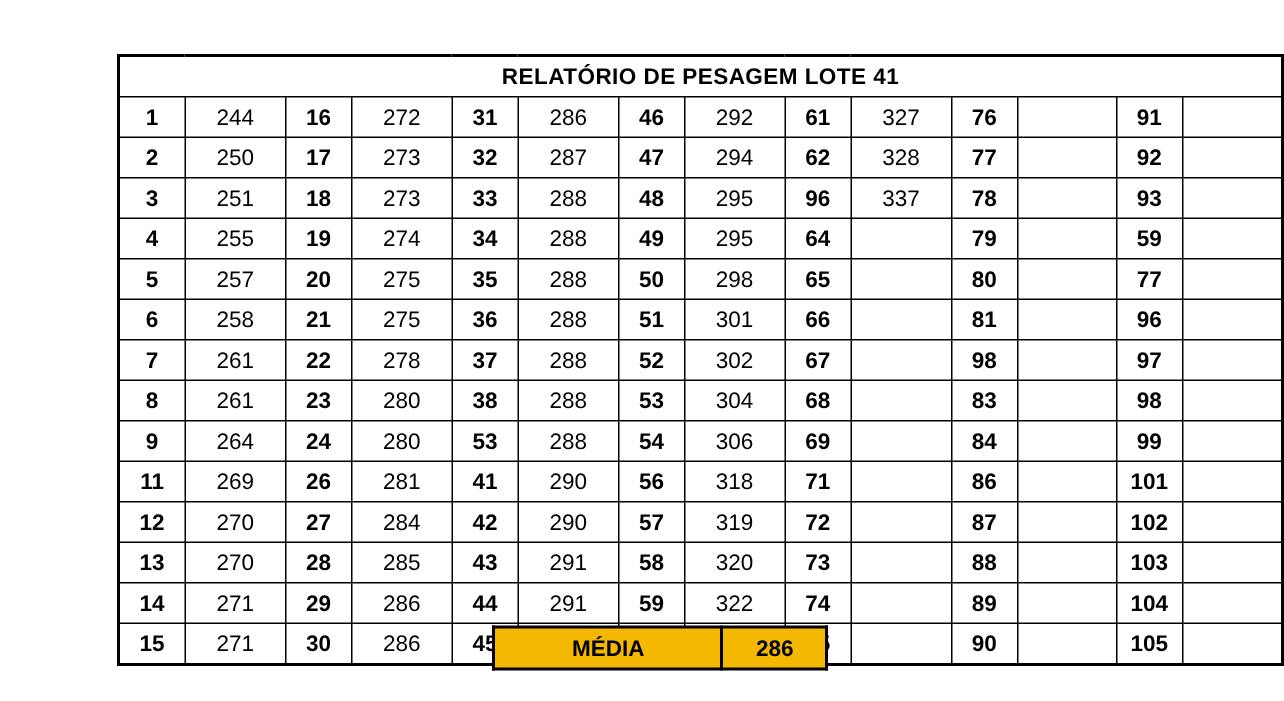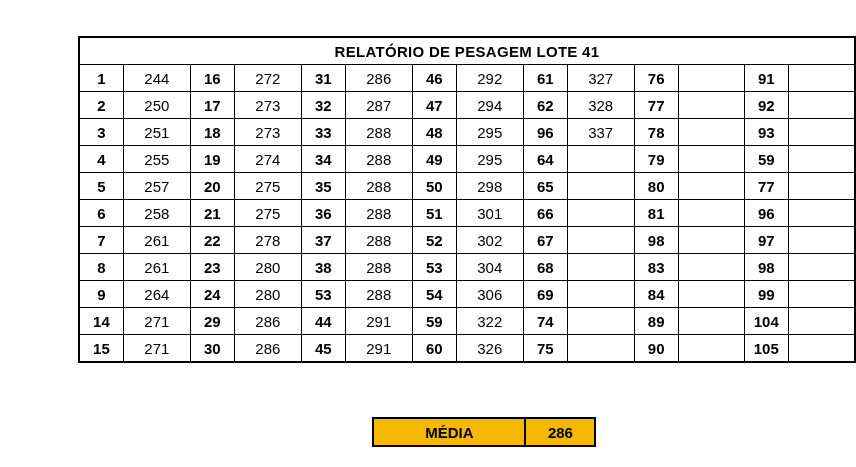--- a/index.html
+++ b/index.html
@@ -104,21 +104,20 @@
   }
   .avg-wrap {
     position: absolute;
     left: 78px;
     top: 417px;
     z-index: 1;
   }
   table.avgtable {
     border-collapse: collapse;
     table-layout: fixed;
-    margin-left: 44px;
   }
   table.avgtable td {
     border: 2px solid #000000;
     height: 26px;
     font-size: 15px;
     text-align: center;
     vertical-align: middle;
     background: #f5b800;
     font-weight: bold;
     padding: 0;
@@ -283,20 +282,68 @@
           <td class="idx">54</td>
           <td class="val">306</td>
           <td class="idx">69</td>
           <td class="blank"></td>
           <td class="idx">84</td>
           <td class="blank"></td>
           <td class="idx">99</td>
           <td class="blank"></td>
         </tr>
         <tr>
+          <td class="idx">11</td>
+          <td class="val">269</td>
+          <td class="idx">26</td>
+          <td class="val">281</td>
+          <td class="idx">41</td>
+          <td class="val">290</td>
+          <td class="idx">56</td>
+          <td class="val">318</td>
+          <td class="idx">71</td>
+          <td class="blank"></td>
+          <td class="idx">86</td>
+          <td class="blank"></td>
+          <td class="idx">101</td>
+          <td class="blank"></td>
+        </tr>
+        <tr>
+          <td class="idx">12</td>
+          <td class="val">270</td>
+          <td class="idx">27</td>
+          <td class="val">284</td>
+          <td class="idx">42</td>
+          <td class="val">290</td>
+          <td class="idx">57</td>
+          <td class="val">319</td>
+          <td class="idx">72</td>
+          <td class="blank"></td>
+          <td class="idx">87</td>
+          <td class="blank"></td>
+          <td class="idx">102</td>
+          <td class="blank"></td>
+        </tr>
+        <tr>
+          <td class="idx">13</td>
+          <td class="val">270</td>
+          <td class="idx">28</td>
+          <td class="val">285</td>
+          <td class="idx">43</td>
+          <td class="val">291</td>
+          <td class="idx">58</td>
+          <td class="val">320</td>
+          <td class="idx">73</td>
+          <td class="blank"></td>
+          <td class="idx">88</td>
+          <td class="blank"></td>
+          <td class="idx">103</td>
+          <td class="blank"></td>
+        </tr>
+        <tr>
           <td class="idx">14</td>
           <td class="val">271</td>
           <td class="idx">29</td>
           <td class="val">286</td>
           <td class="idx">44</td>
           <td class="val">291</td>
           <td class="idx">59</td>
           <td class="val">322</td>
           <td class="idx">74</td>
           <td class="blank"></td>

